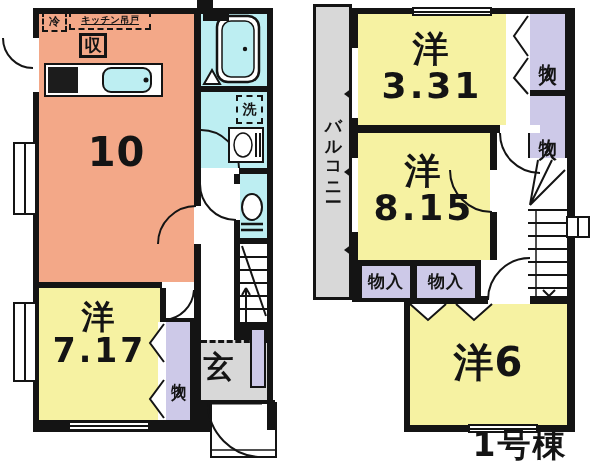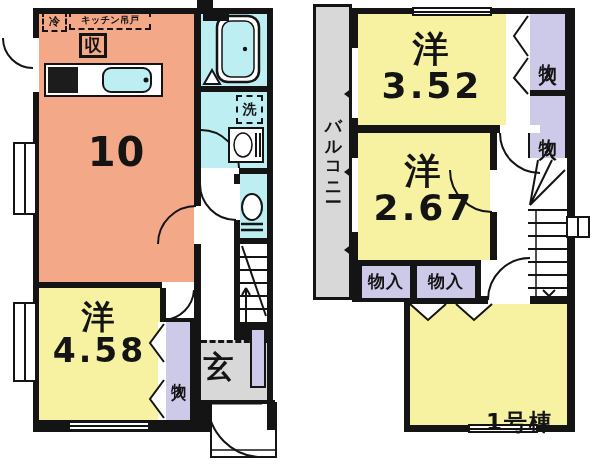--- a/index.html
+++ b/index.html
@@ -159,61 +159,64 @@
 
     <path d="M 212 450 H 275" stroke="#141414" stroke-width="1.5" fill="none"></path>
   </svg>
 
   <div class="lbl" style="left:39px;top:132px;width:155px;font-size:40px;">
     <span>10</span>
   </div>
   <div class="dashedbox" style="left:42px;top:11px;width:25px;height:21px;font-size:11px;">
     <span>冷</span>
   </div>
-  <div class="dashedbox" style="left:69px;top:11px;width:82px;height:19px;font-size:9.5px;letter-spacing:0;">
+  <div class="dashedbox" style="left:69px;top:11px;width:82px;height:19px;font-size:9.5px;letter-spacing:0;text-decoration:underline;">
     <span>キッチン吊戸</span>
   </div>
   <div class="solidbox" style="left:79px;top:33px;width:28px;height:25px;font-size:17px;">
     <span>収</span>
   </div>
   <div class="dashedbox" style="left:236px;top:95px;width:27px;height:29px;font-size:14px;">
     <span>洗</span>
   </div>
   <div class="lbl" style="left:39px;top:300px;width:121px;font-size:33px;letter-spacing:3px;">
     <span>洋</span>
-    <span>4.58</span>
+    <span>7.17</span>
   </div>
   <div class="lbl vert" style="left:166px;top:335px;width:24px;height:75px;font-size:15px;">
     <span>物入</span>
   </div>
   <div class="lbl" style="left:198px;top:346px;width:42px;height:42px;font-size:30px;">
     <span>玄</span>
   </div>
 
   <div class="lbl vert" style="left:316px;top:10px;width:34px;height:282px;font-size:17px;">
     <span>バルコニー</span>
   </div>
   <div class="lbl" style="left:358px;top:30px;width:148px;font-size:36px;letter-spacing:3px;">
     <span>洋</span>
-    <span>3.52</span>
+    <span>3.31</span>
   </div>
   <div class="lbl" style="left:358px;top:152px;width:132px;font-size:36px;letter-spacing:3px;">
     <span>洋</span>
-    <span>2.67</span>
+    <span>8.15</span>
+  </div>
+  <div class="lbl" style="left:410px;top:342px;width:157px;font-size:40px;">
+    <span>洋6</span>
   </div>
   <div class="lbl vert" style="left:530px;top:18px;width:35px;height:68px;font-size:18px;">
     <span>物入</span>
   </div>
   <div class="lbl vert" style="left:530px;top:99px;width:35px;height:56px;font-size:18px;">
     <span>物入</span>
   </div>
   <div class="lbl" style="left:362px;top:266px;width:48px;height:32px;font-size:17px;">
     <span>物入</span>
   </div>
   <div class="lbl" style="left:417px;top:266px;width:58px;height:32px;font-size:17px;">
     <span>物入</span>
   </div>
 
-  <div class="lbl" style="left:440px;top:411px;width:160px;font-size:23px;letter-spacing:2px;">
+  <div class="lbl" style="left:440px;top:428px;width:160px;font-size:33px;letter-spacing:2px;">
     <span>1号棟</span>
   </div>
 
 </div>
 
 </body></html>

